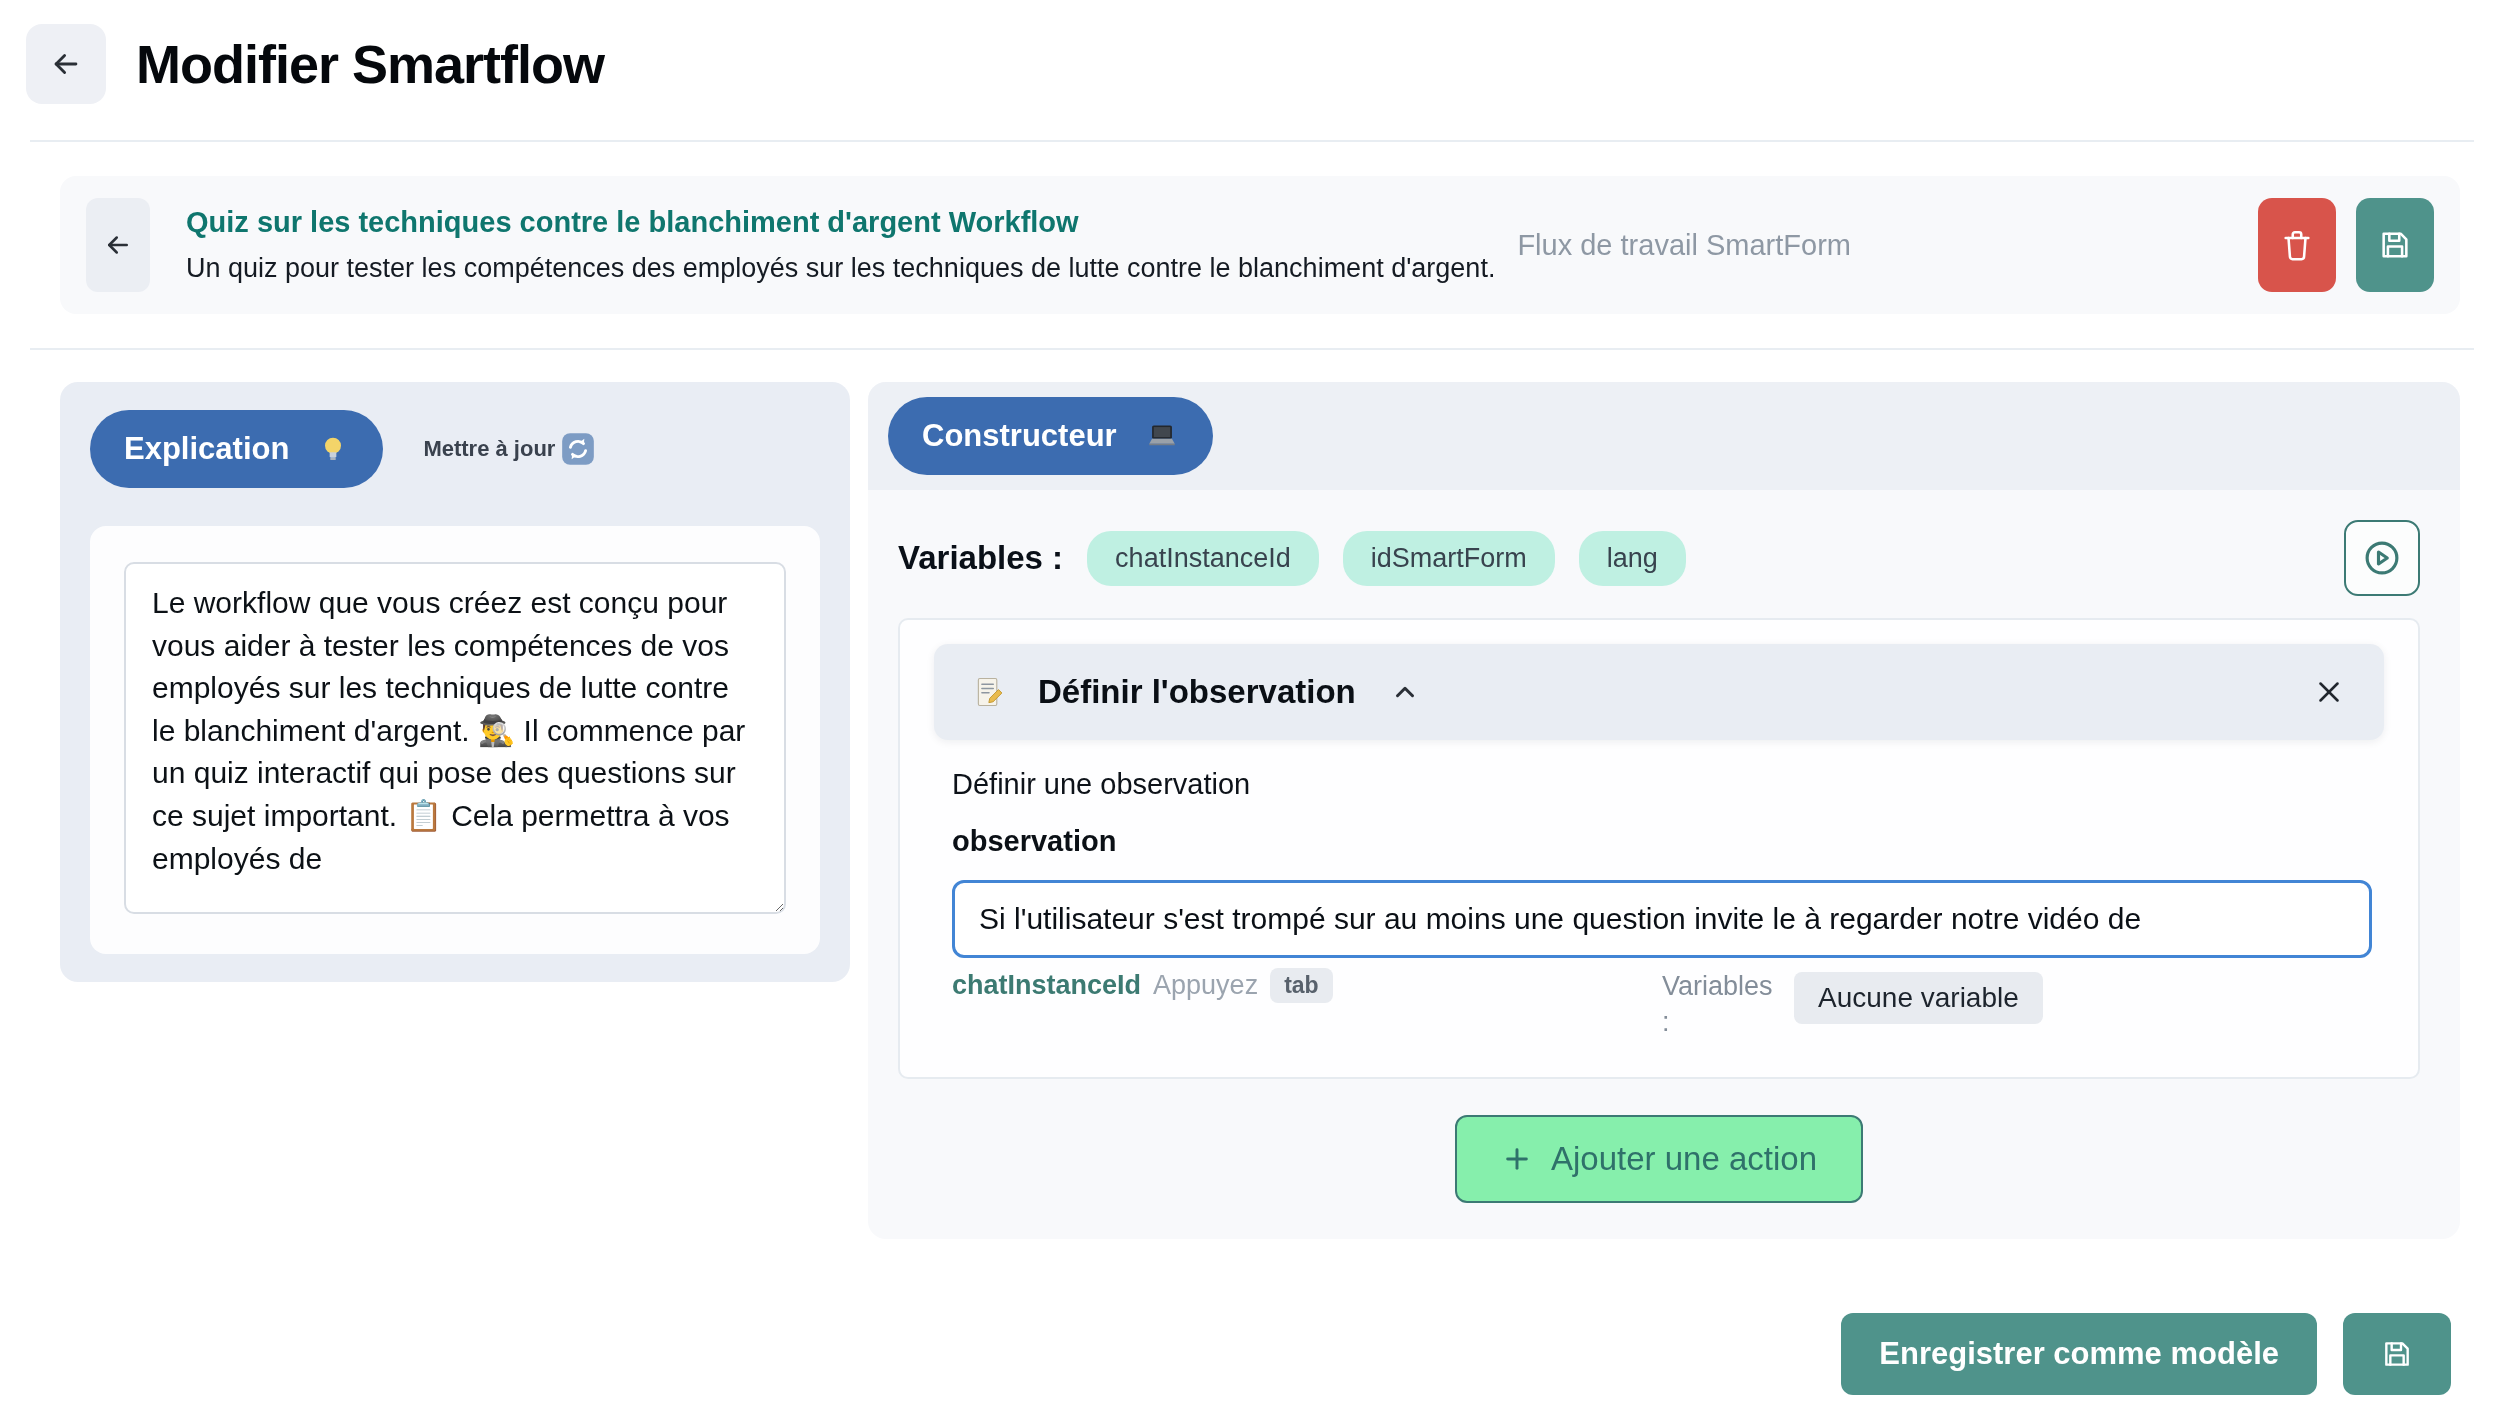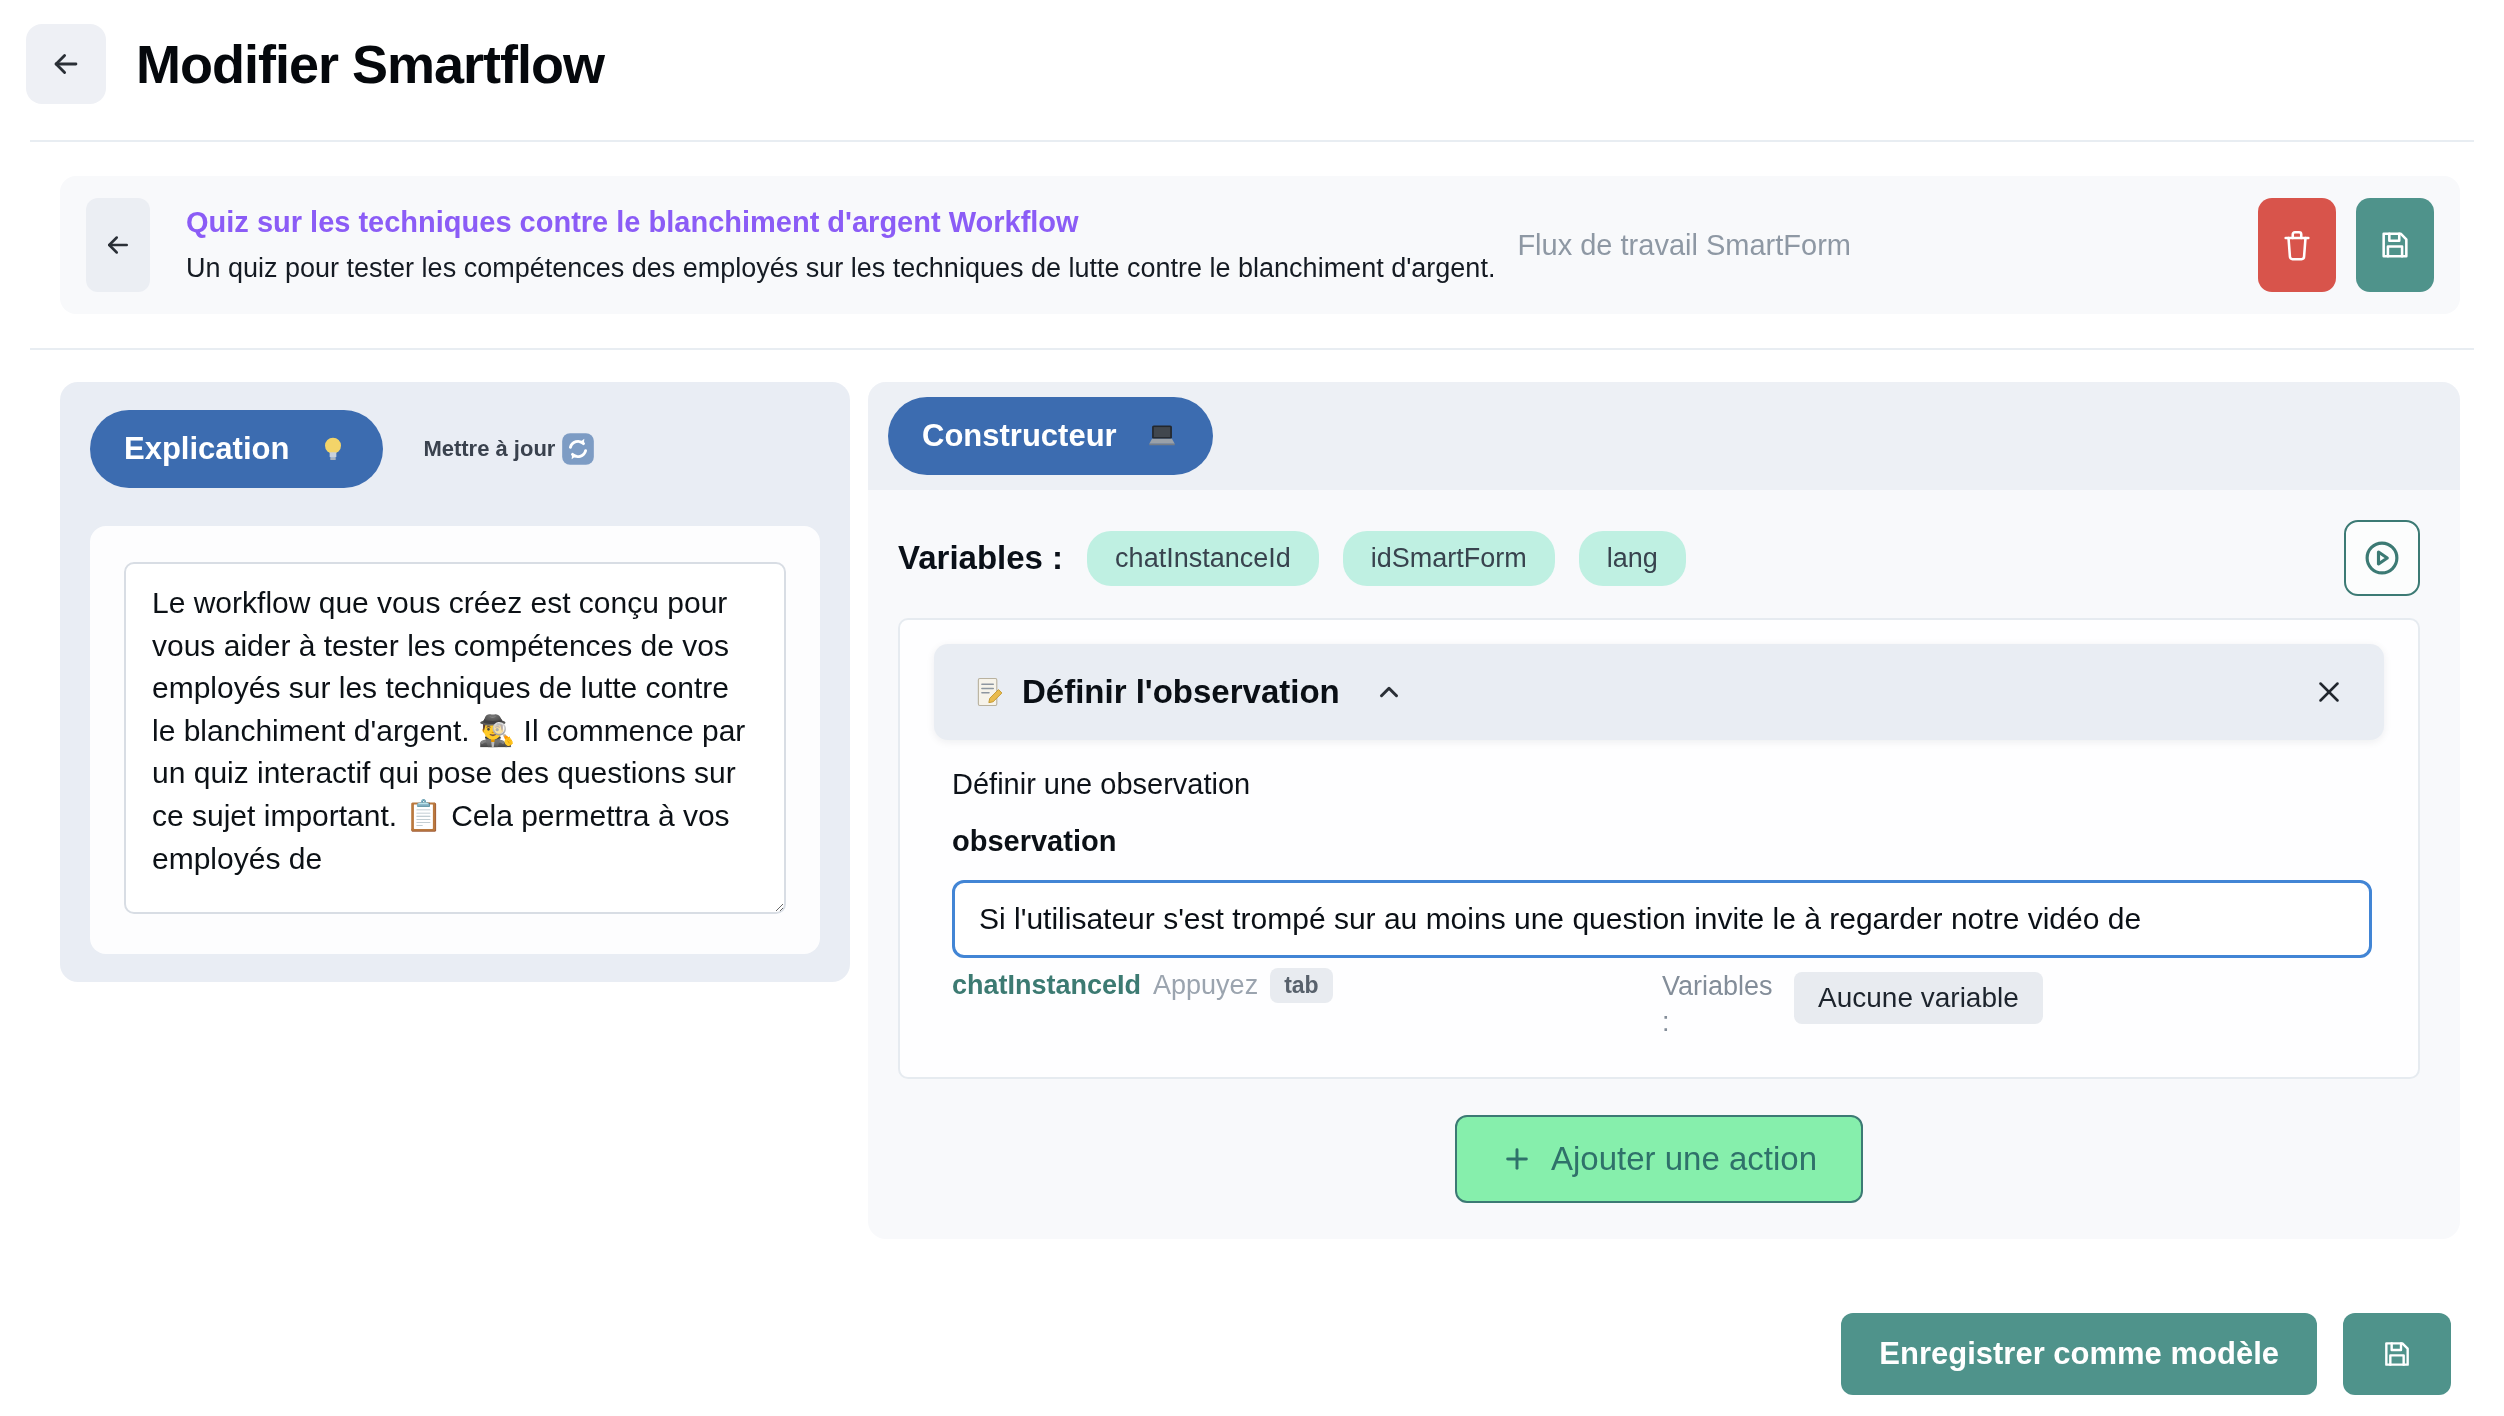--- a/index.html
+++ b/index.html
@@ -14,21 +14,21 @@
 
   .divider { border-top:2px solid #e8edf2; margin:36px 30px 0 30px; }
   .divider.second { margin-top:34px; }
 
   
   .wf-card { margin:34px 44px 0 60px; background:#f8f9fb; border-radius:16px;
     display:flex; align-items:center; padding:22px 26px; }
   .wf-back { width:64px; height:94px; border-radius:12px; background:#ebeef3; border:none;
     display:flex; align-items:center; justify-content:center; cursor:pointer; flex:0 0 auto; }
   .wf-text { margin-left:36px; }
-  .wf-title { font-size:29px; font-weight:700; color:#8b5cf6; }
+  .wf-title { font-size:29px; font-weight:700; color:#0f766e; }
   .wf-desc { font-size:27px; color:#151b23; margin-top:14px; }
   .wf-type { margin-left:22px; font-size:29px; color:#8e98a4; white-space:nowrap; }
   .wf-actions { margin-left:auto; display:flex; gap:20px; }
   .icon-btn { width:78px; height:94px; border-radius:14px; border:none; cursor:pointer;
     display:flex; align-items:center; justify-content:center; }
   .icon-btn.delete { background:#d8544b; }
   .icon-btn.save { background:#4f938b; }
 
   
   .cols { margin:32px 44px 0 60px; display:flex; gap:18px; align-items:flex-start; }
@@ -54,21 +54,21 @@
   .vars-label { font-size:33px; font-weight:700; color:#0a1018; }
   .chip { background:#bff0e2; color:#38434e; font-size:27px; padding:12px 28px; border-radius:24px; }
   .play-btn { margin-left:auto; width:76px; height:76px; border-radius:14px;
     border:2px solid #3c7a74; background:#fcfdfd; cursor:pointer;
     display:flex; align-items:center; justify-content:center; }
 
   .action-container { margin-top:22px; background:#fefeff; border:2px solid #e6ebf0;
     border-radius:10px; padding:24px 34px 36px 34px; }
   .action-header { background:#e9edf3; border-radius:14px; height:96px; display:flex;
     align-items:center; padding:0 38px; box-shadow:0 2px 8px rgba(15,25,40,.07); }
-  .action-title { font-size:33px; font-weight:700; color:#0a0f15; margin-left:16px; }
+  .action-title { font-size:33px; font-weight:700; color:#0a0f15; margin-left:32px; }
   .chev-btn, .close-btn { background:none; border:none; cursor:pointer; display:flex; align-items:center; }
   .chev-btn { margin-left:34px; }
   .close-btn { margin-left:auto; }
 
   .action-body { margin:28px 12px 0 18px; }
   .action-desc { font-size:29px; color:#0d1219; }
   .field-label { font-size:29px; font-weight:600; color:#0b1016; margin-top:24px; }
   .obs-input { margin-top:22px; width:100%; height:78px; border:3px solid #4285d5;
     border-radius:12px; padding:0 24px; font-size:30px; font-family:inherit; color:#0b1016;
     background:#ffffff; outline:none; }

